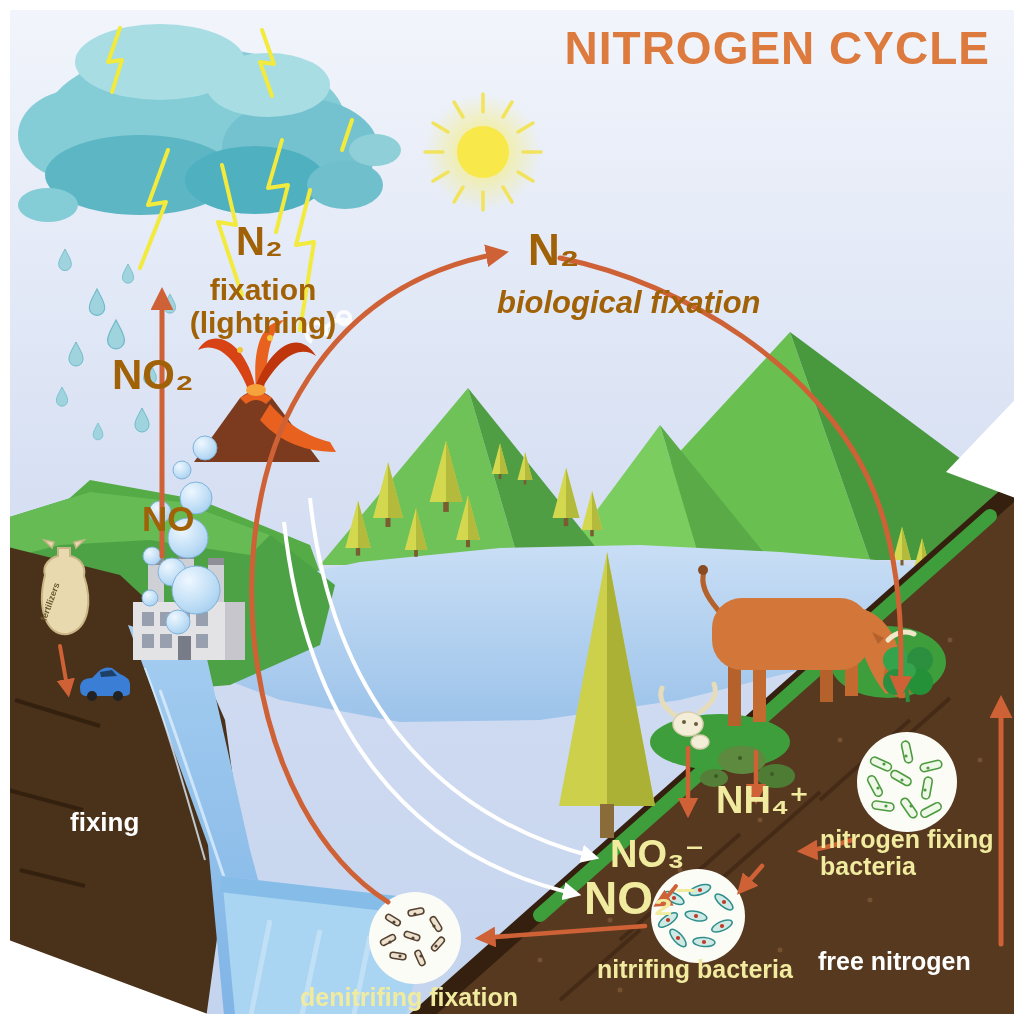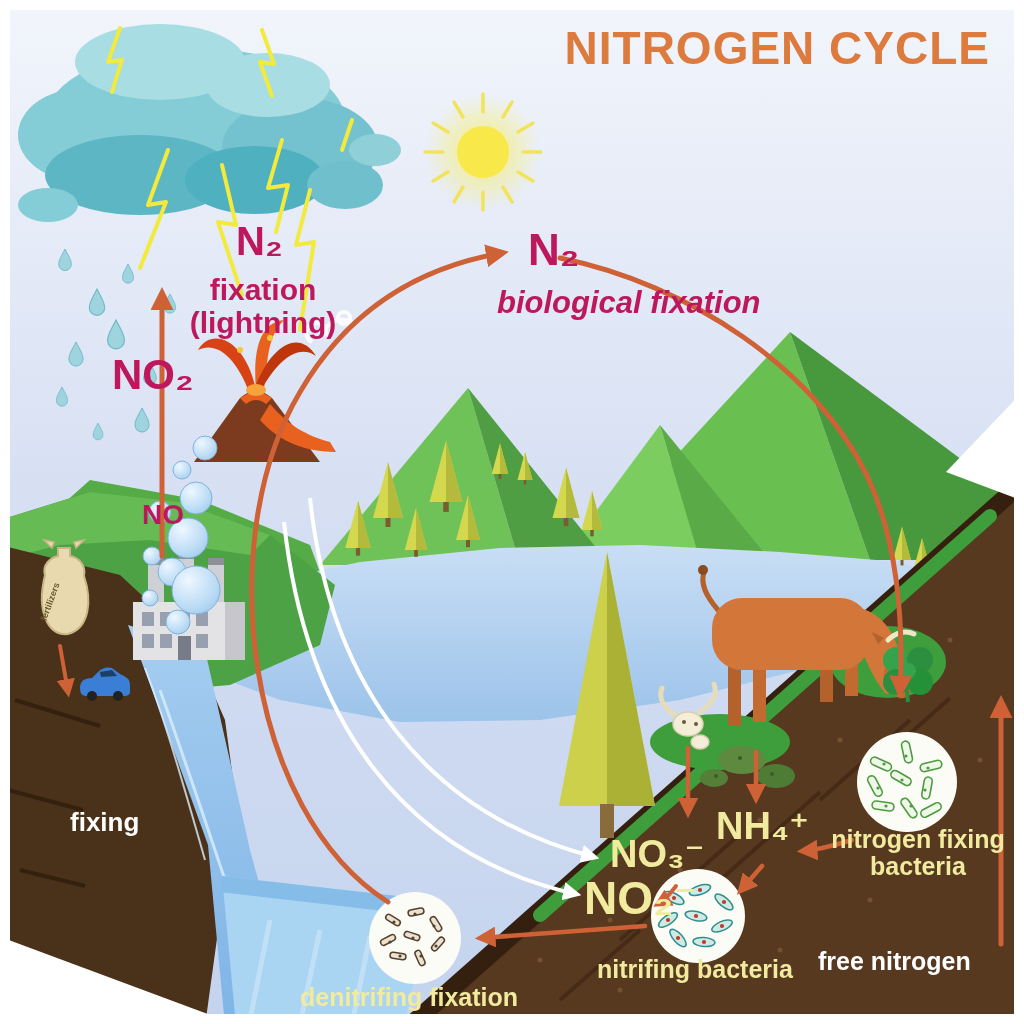--- a/index.html
+++ b/index.html
@@ -1,25 +1,25 @@
 <!DOCTYPE html>
 <html><head>
 <meta charset="utf-8">
 <style>
   * { margin:0; padding:0; box-sizing:border-box; }
   html,body { background:#ffffff; }
   body { font-family:"Liberation Sans","DejaVu Sans",sans-serif; }
   .stage { position:relative; width:1024px; height:1024px; background:#ffffff; overflow:hidden; }
   .scene-svg { position:absolute; left:0; top:0; width:1024px; height:1024px; }
   .lbl { position:absolute; font-weight:700; line-height:1.08; white-space:nowrap; }
-  .navy { color:#be185d; }
+  .navy { color:#a16207; }
   .pale { color:#f0eb9e; }
   .white-lbl { color:#ffffff; }
   .formula { font-weight:600; }
-  .center { text-align:center; white-space:normal; }
+  .center { text-align:left; white-space:normal; }
   .title { color:#dd7a3d; font-size:46px; font-weight:800; letter-spacing:1px; }
 </style>
 </head>
 <body>
 
 <div class="stage">
 
 <svg class="scene-svg" viewBox="0 0 1024 1024" xmlns="http://www.w3.org/2000/svg">
   <defs>
     <linearGradient id="sky" x1="0" y1="0" x2="0" y2="1">
@@ -418,28 +418,28 @@
     <rect x="1014" y="0" width="10" height="1024"></rect>
   </g>
 </svg>
 
   <div class="lbl title" style="right:34px; top:24px;">NITROGEN CYCLE</div>
 
   <div class="lbl navy formula" style="left:236px; top:220px; font-size:40px;">N₂</div>
   <div class="lbl navy" style="left:150px; top:274px; width:226px; text-align:center; font-size:30px;">fixation</div>
   <div class="lbl navy" style="left:150px; top:307px; width:226px; text-align:center; font-size:30px;">(lightning)</div>
   <div class="lbl navy formula" style="left:112px; top:352px; font-size:42px;">NO₂</div>
-  <div class="lbl navy formula" style="left:142px; top:500px; font-size:28px;">NO</div>
+  <div class="lbl navy formula" style="left:142px; top:500px; font-size:35px;">NO</div>
   <div class="lbl navy formula" style="left:528px; top:226px; font-size:44px;">N₂</div>
   <div class="lbl navy" style="left:497px; top:286px; font-size:31px;font-style:italic;">biological fixation</div>
 
   <div class="lbl white-lbl" style="left:70px; top:808px; font-size:26px;">fixing</div>
   <div class="lbl" style="left:44px; top:616px; font-size:9px; color:#6b5a2e; transform:rotate(-70deg); transform-origin:0 50%;">fertilizers</div>
 
   <div class="lbl pale" style="left:610px; top:834px; font-size:38px;">NO₃⁻</div>
   <div class="lbl pale" style="left:584px; top:874px; font-size:46px;">NO₂⁻</div>
-  <div class="lbl pale" style="left:716px; top:806px; font-size:38px;">NH₄⁺</div>
+  <div class="lbl pale" style="left:716px; top:780px; font-size:38px;">NH₄⁺</div>
   <div class="lbl pale center" style="left:820px; top:826px; width:196px; font-size:25px;">nitrogen fixing bacteria</div>
   <div class="lbl pale" style="left:597px; top:956px; font-size:25px;">nitrifing bacteria</div>
   <div class="lbl pale" style="left:300px; top:984px; font-size:25px;">denitrifing fixation</div>
   <div class="lbl white-lbl" style="left:818px; top:948px; font-size:25px;">free nitrogen</div>
 
 </div>
 
 </body></html>

